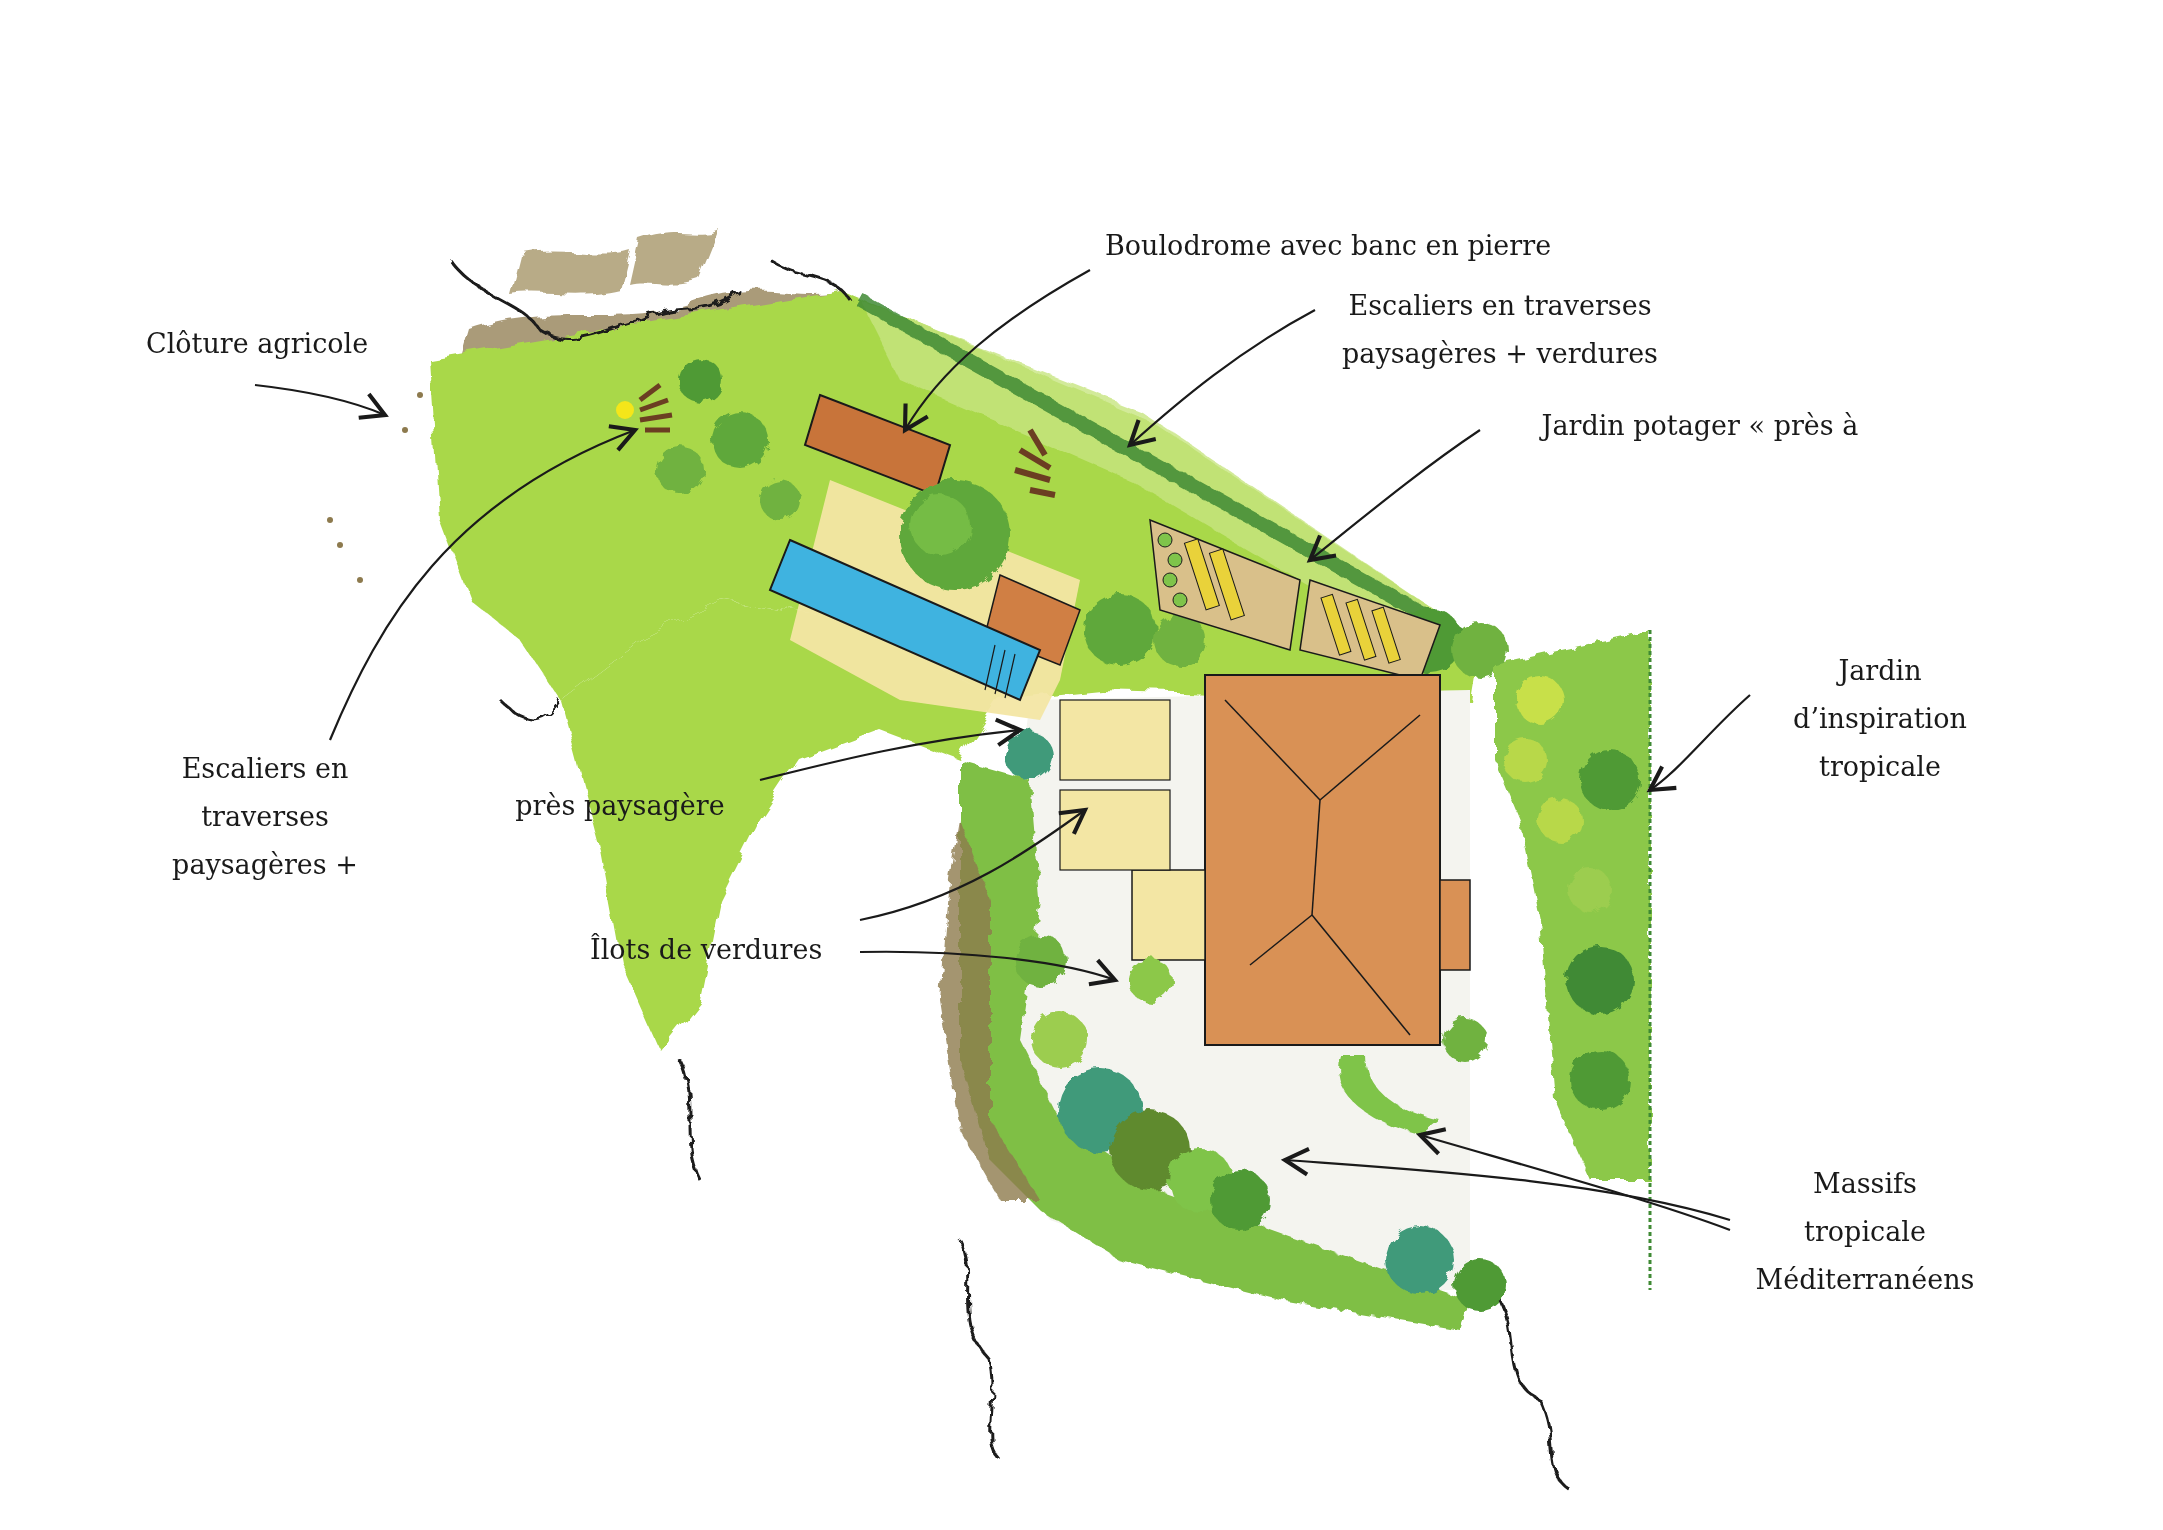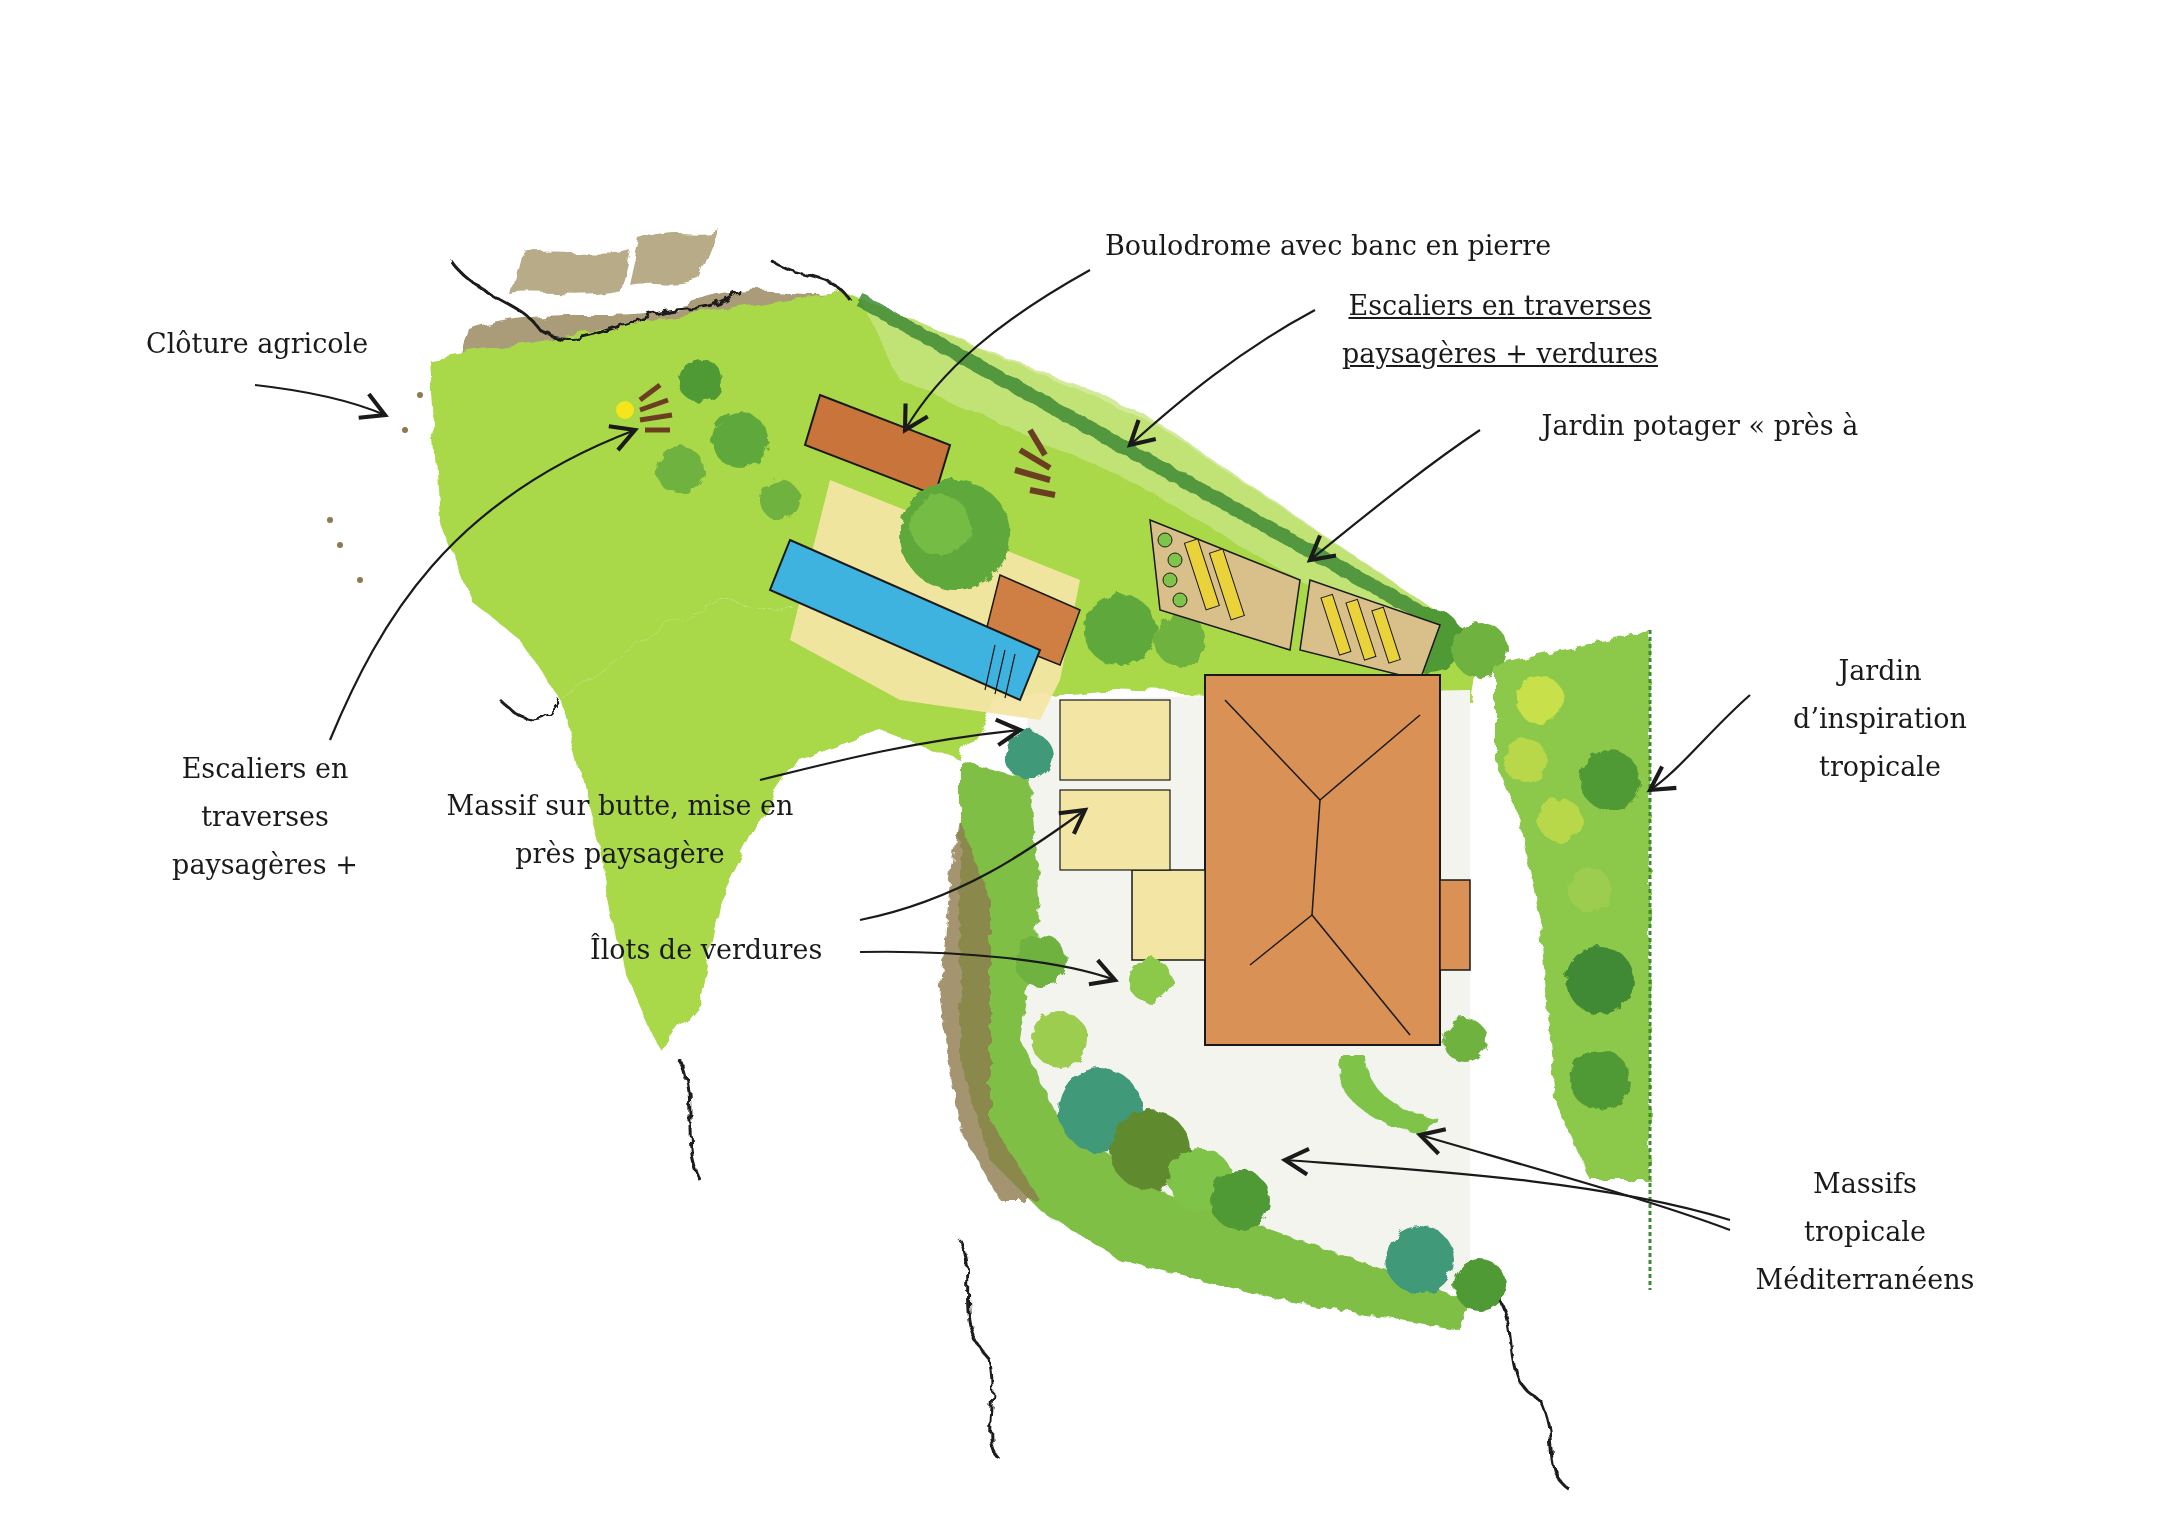--- a/index.html
+++ b/index.html
@@ -186,21 +186,21 @@
 </svg>
 
 <div class="label left" style="left:146px; top:320px;">
   <span>Clôture agricole</span>
 </div>
 
 <div class="label left" style="left:1105px; top:222px;">
   <span>Boulodrome avec banc en pierre</span>
 </div>
 
-<div class="label" style="left:1310px; top:282px; width:380px;text-decoration:underline;">
+<div class="label" style="left:1310px; top:282px; width:380px;">
   <span>Escaliers en traverses</span>
   <span>paysagères + verdures</span>
 </div>
 
 <div class="label" style="left:1530px; top:402px; width:340px;">
   <span>Jardin potager « près à</span>
 </div>
 
 <div class="label" style="left:1760px; top:647px; width:240px;">
   <span>Jardin</span>
@@ -208,21 +208,20 @@
   <span>tropicale</span>
 </div>
 
 <div class="label" style="left:155px; top:745px; width:220px;">
   <span>Escaliers en</span>
   <span>traverses</span>
   <span>paysagères +</span>
 </div>
 
 <div class="label" style="left:440px; top:782px; width:360px;">
-  <span>Massif sur butte, mise en</span>
   <span>près paysagère</span>
 </div>
 
 <div class="label left" style="left:590px; top:926px;">
   <span>Îlots de verdures</span>
 </div>
 
 <div class="label" style="left:1740px; top:1160px; width:250px;">
   <span>Massifs</span>
   <span>tropicale</span>

